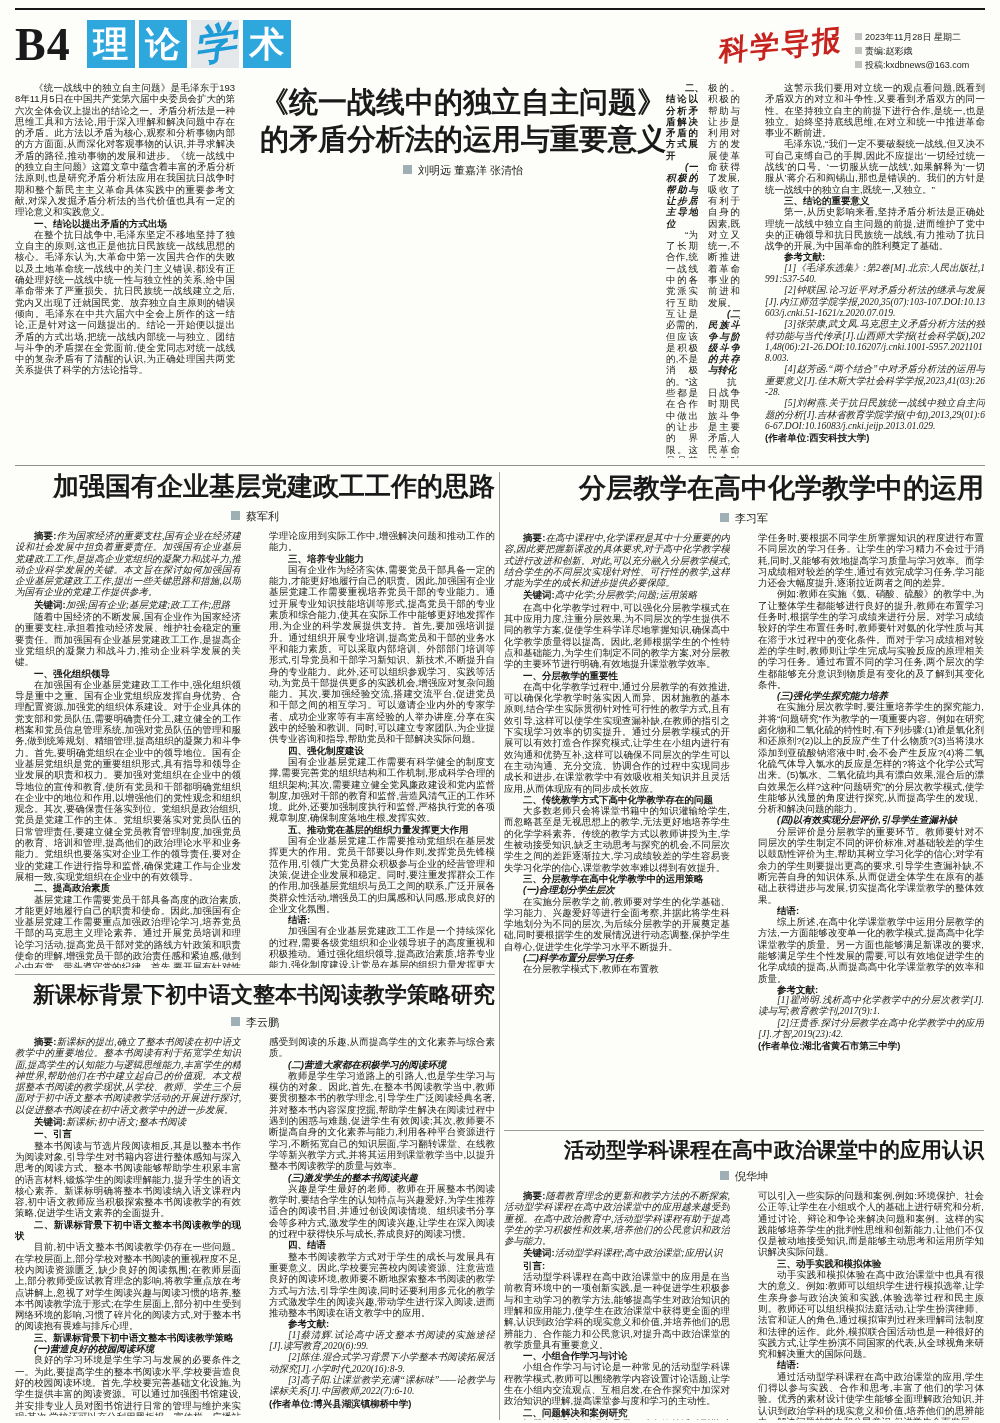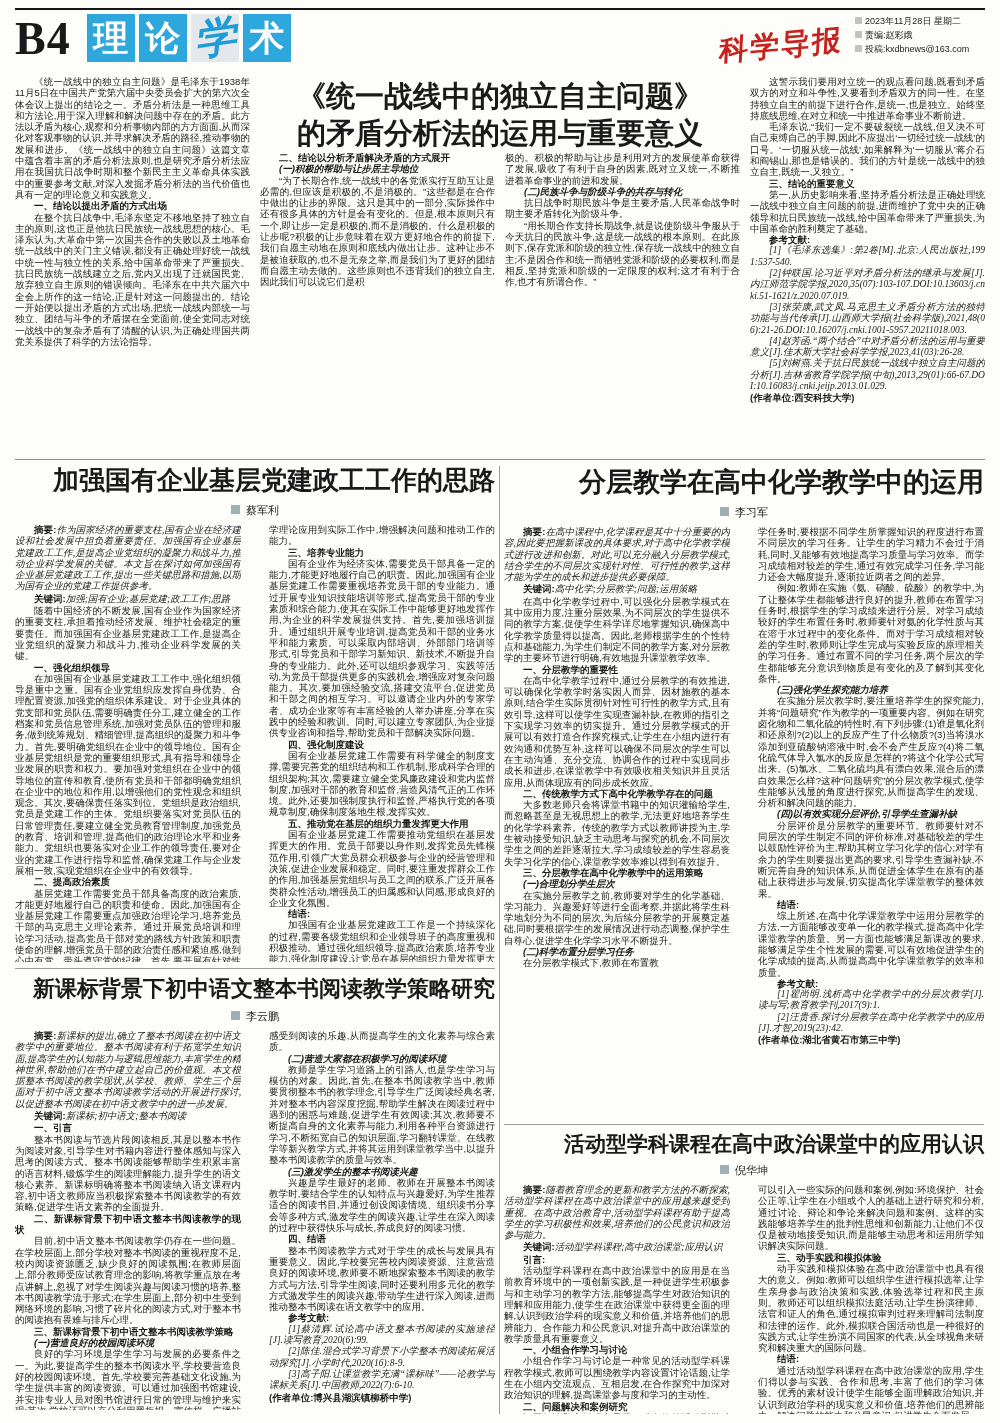--- a/index.html
+++ b/index.html
@@ -2,46 +2,46 @@
 <html><head>
 <meta charset="utf-8">
 <style>
   html,body{margin:0;padding:0}
   body{width:1000px;height:1423px;background:#fdfdfa;color:#1a1a1a;
        font-family:"Liberation Sans",sans-serif;overflow:hidden;position:relative}
   .page{padding:0 15px}
   .toprule{height:2px;background:#161616;margin-top:8px}
   
   .header{position:relative;height:62px;margin-top:4px}
-  .hleft{display:flex;align-items:flex-start;height:62px}
+  .hleft{display:flex;align-items:center;height:62px}
   .b4{font-family:"Liberation Serif",serif;font-weight:bold;font-size:46px;line-height:50px;letter-spacing:1px}
   .blocks{display:flex;gap:4px;margin-left:16px;margin-bottom:2px}
   .blk{width:48px;height:48px;background:#2ea7dd;color:#fff;font-weight:bold;font-size:35px;
        display:flex;align-items:center;justify-content:center;font-family:"Liberation Serif",serif}
   .blk.alt{background:#e4e8ea;color:#1e9cd7;font-style:italic;font-size:42px;transform:none}
   .blk.alt span{display:block;transform:rotate(-8deg)}
   .logo{position:absolute;right:142px;bottom:10px;color:#c6231f;font-size:29px;font-weight:bold;
         font-family:"Liberation Serif",serif;transform:rotate(-5deg) skewX(-8deg);letter-spacing:2px;white-space:nowrap}
-  .pubinfo{position:absolute;right:0;bottom:20px;width:130px;font-size:9px;line-height:14px;color:#222}
+  .pubinfo{position:absolute;right:0;bottom:4px;width:130px;font-size:9px;line-height:14px;color:#222}
   .pubinfo div{white-space:nowrap;overflow:hidden}
   .sq{display:inline-block;width:7px;height:7px;background:#c2c2c2;margin-right:3px}
   
   p{margin:0;font-size:9.5px;line-height:11.3px;text-align:justify;word-break:break-all}
   .p-body{text-indent:2em}
   .p-cont{text-indent:0}
   .p-h{font-weight:bold;text-indent:2em}
   .p-h2{font-weight:bold;text-indent:2em;font-family:Liberation Sans, sans-serif;font-style:italic}
   .p-abs,.p-kw,.p-ref{font-family:"Liberation Serif",serif;font-style:italic;text-indent:2em}
   .p-abs b,.p-kw b{font-style:normal;font-family:"Liberation Sans",sans-serif}
   .p-refhead{font-weight:bold;text-indent:2em}
   .p-unit{font-weight:bold;text-indent:0}
   
-  .art1{display:flex;gap:10px;height:376px}
+  .art1{display:flex;gap:25px;margin-top:6px;height:376px}
   .a1col{width:235px;height:376px;overflow:hidden}
-  .a1mid{width:480px;display:flex;flex-direction:column}
+  .a1mid{width:480px;display:flex;}
   .a1head{text-align:center;padding-top:2px}
   .a1title{font-family:"Liberation Serif",serif;font-weight:bold;font-size:29px;line-height:37px;white-space:nowrap}
   .byline{text-align:center;font-size:11px;margin:5px 0 6px;color:#222}
   .sqb{display:inline-block;width:9px;height:9px;background:#9fb0b5;margin-right:6px}
   .a1midcols{display:flex;gap:10px;flex:1;overflow:hidden}
   .a1midcol{width:235px;overflow:hidden}
   .rule{border:none;border-top:1px solid #8f8f8f;margin:7px 0 4px}
   
   .row2{display:flex}
   .half{width:480px}
@@ -94,40 +94,41 @@
   <div class="art1">
     <div class="a1col">
         <p class="p-body">《统一战线中的独立自主问题》是毛泽东于1938年11月5日在中国共产党第六届中央委员会扩大的第六次全体会议上提出的结论之一。矛盾分析法是一种思维工具和方法论,用于深入理解和解决问题中存在的矛盾。此方法以矛盾为核心,观察和分析事物内部的方方面面,从而深化对客观事物的认识,并寻求解决矛盾的路径,推动事物的发展和进步。《统一战线中的独立自主问题》这篇文章中蕴含着丰富的矛盾分析法原则,也是研究矛盾分析法应用在我国抗日战争时期和整个新民主主义革命具体实践中的重要参考文献,对深入发掘矛盾分析法的当代价值也具有一定的理论意义和实践意义。</p>
         <p class="p-h">一、结论以提出矛盾的方式出场</p>
         <p class="p-body">在整个抗日战争中,毛泽东坚定不移地坚持了独立自主的原则,这也正是他抗日民族统一战线思想的核心。毛泽东认为,大革命中第一次国共合作的失败以及土地革命统一战线中的关门主义错误,都没有正确处理好统一战线中统一性与独立性的关系,给中国革命带来了严重损失。抗日民族统一战线建立之后,党内又出现了迁就国民党、放弃独立自主原则的错误倾向。毛泽东在中共六届六中全会上所作的这一结论,正是针对这一问题提出的。结论一开始便以提出矛盾的方式出场,把统一战线内部统一与独立、团结与斗争的矛盾摆在全党面前,使全党同志对统一战线中的复杂矛盾有了清醒的认识,为正确处理国共两党关系提供了科学的方法论指导。</p>
       </div>
     <div class="a1mid">
       <div class="a1head">
         <div class="a1title">《统一战线中的独立自主问题》</div>
         <div class="a1title">的矛盾分析法的运用与重要意义</div>
+        <div class="byline"><span class="sqb"></span><span>刘明远  董嘉洋  张清怡</span></div>
       </div>
       <div class="a1midcols">
         <div class="a1midcol">
             <p class="p-h">二、结论以分析矛盾解决矛盾的方式展开</p>
             <p class="p-h2">(一)积极的帮助与让步居主导地位</p>
             <p class="p-body">“为了长期合作,统一战线中的各党派实行互助互让是必需的,但应该是积极的,不是消极的。”这些都是在合作中做出的让步的界限。这只是其中的一部分,实际操作中还有很多具体的方针是会有变化的。但是,根本原则只有一个,即让步一定是积极的,而不是消极的。什么是积极的让步呢?积极的让步意味着在双方更好地合作的前提下,我们自愿主动地在原则和底线内做出让步。这种让步不是被迫获取的,也不是无奈之举,而是我们为了更好的团结而自愿主动去做的。这些原则也不违背我们的独立自主,因此我们可以说它们是积</p>
           </div>
         <div class="a1midcol">
             <p class="p-cont">极的。积极的帮助与让步是利用对方的发展使革命获得了发展,吸收了有利于自身的因素,既对立又统一,不断推进着革命事业的前进和发展。</p>
             <p class="p-h2">(二)民族斗争与阶级斗争的共存与转化</p>
             <p class="p-body">抗日战争时期民族斗争是主要矛盾,人民革命战争时期主要矛盾转化为阶级斗争。</p>
             <p class="p-body">“用长期合作支持长期战争,就是说使阶级斗争服从于今天抗日的民族斗争,这是统一战线的根本原则。在此原则下,保存党派和阶级的独立性,保存统一战线中的独立自主;不是因合作和统一而牺牲党派和阶级的必要权利,而是相反,坚持党派和阶级的一定限度的权利;这才有利于合作,也才有所谓合作。”</p>
           </div>
       </div>
     </div>
     <div class="a1col">
         <p class="p-body">这警示我们要用对立统一的观点看问题,既看到矛盾双方的对立和斗争性,又要看到矛盾双方的同一性。在坚持独立自主的前提下进行合作,是统一,也是独立。始终坚持底线思维,在对立和统一中推进革命事业不断前进。</p>
         <p class="p-body">毛泽东说,“我们一定不要破裂统一战线,但又决不可自己束缚自己的手脚,因此不应提出‘一切经过统一战线’的口号。‘一切服从统一战线’,如果解释为‘一切服从’蒋介石和阎锡山,那也是错误的。我们的方针是统一战线中的独立自主,既统一,又独立。”</p>
         <p class="p-h">三、结论的重要意义</p>
-        <p class="p-body">第一,从历史影响来看,坚持矛盾分析法是正确处理统一战线中独立自主问题的前提,进而维护了党中央的正确领导和抗日民族统一战线,给中国革命带来了严重损失,为中国革命的胜利奠定了基础。</p>
+        <p class="p-body">第一,从历史影响来看,坚持矛盾分析法是正确处理统一战线中独立自主问题的前提,进而维护了党中央的正确领导和抗日民族统一战线,有力推动了抗日战争的开展,为中国革命的胜利奠定了基础。</p>
         <p class="p-refhead">参考文献:</p>
         <p class="p-ref">[1]《毛泽东选集》:第2卷[M].北京:人民出版社,1991:537-540.</p>
         <p class="p-ref">[2]钟联国.论习近平对矛盾分析法的继承与发展[J].内江师范学院学报,2020,35(07):103-107.DOI:10.13603/j.cnki.51-1621/z.2020.07.019.</p>
         <p class="p-ref">[3]张荣康,武文凤.马克思主义矛盾分析方法的独特功能与当代传承[J].山西师大学报(社会科学版),2021,48(06):21-26.DOI:10.16207/j.cnki.1001-5957.20211018.003.</p>
         <p class="p-ref">[4]赵芳函.“两个结合”中对矛盾分析法的运用与重要意义[J].佳木斯大学社会科学学报,2023,41(03):26-28.</p>
         <p class="p-ref">[5]刘树燕.关于抗日民族统一战线中独立自主问题的分析[J].吉林省教育学院学报(中旬),2013,29(01):66-67.DOI:10.16083/j.cnki.jeijp.2013.01.029.</p>
         <p class="p-unit">(作者单位:西安科技大学)</p>
       </div>
   </div>
 

